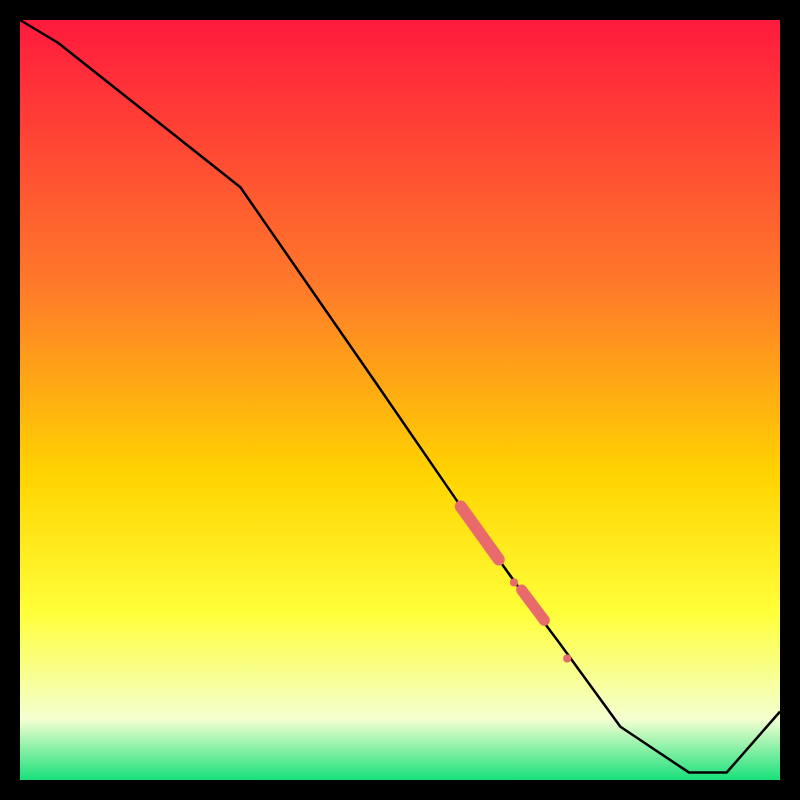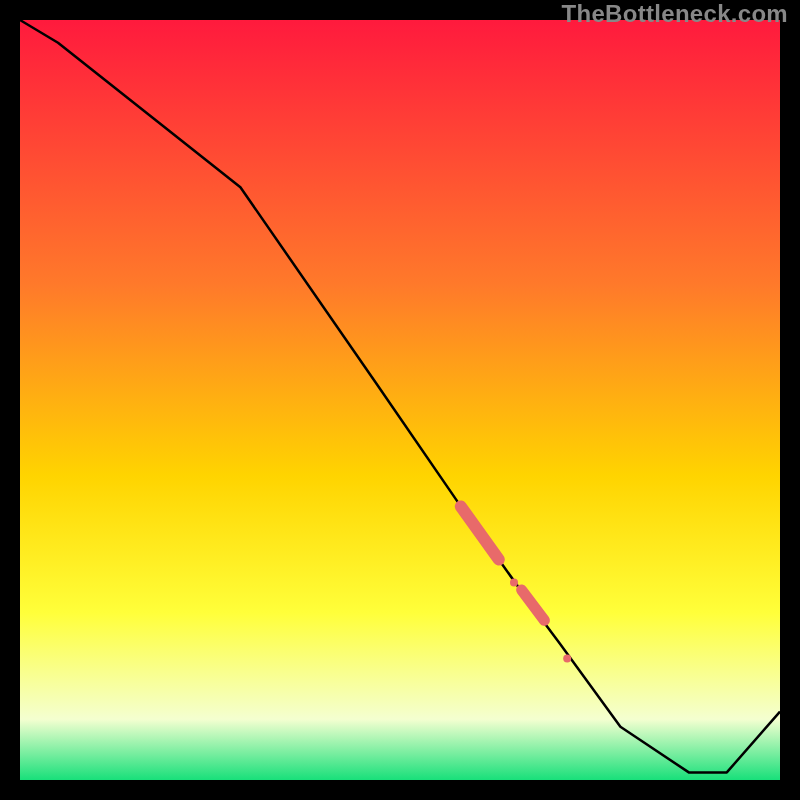--- a/index.html
+++ b/index.html
@@ -59,14 +59,13 @@
         <line x1="521.6" y1="590.0" x2="544.4" y2="620.4" stroke="#e86a6a" stroke-width="11"></line>
         <circle cx="567.2" cy="658.4" r="4" fill="#e86a6a"></circle>
       </g>
 
     <rect x="0" y="0" width="800" height="20" fill="#000"></rect>
     <rect x="0" y="780" width="800" height="20" fill="#000"></rect>
     <rect x="0" y="0" width="20" height="800" fill="#000"></rect>
     <rect x="780" y="0" width="20" height="800" fill="#000"></rect>
   </svg>
 
-  <div class="watermark">TheBottleneck.com</div>
 </div>
 
 </body></html>

